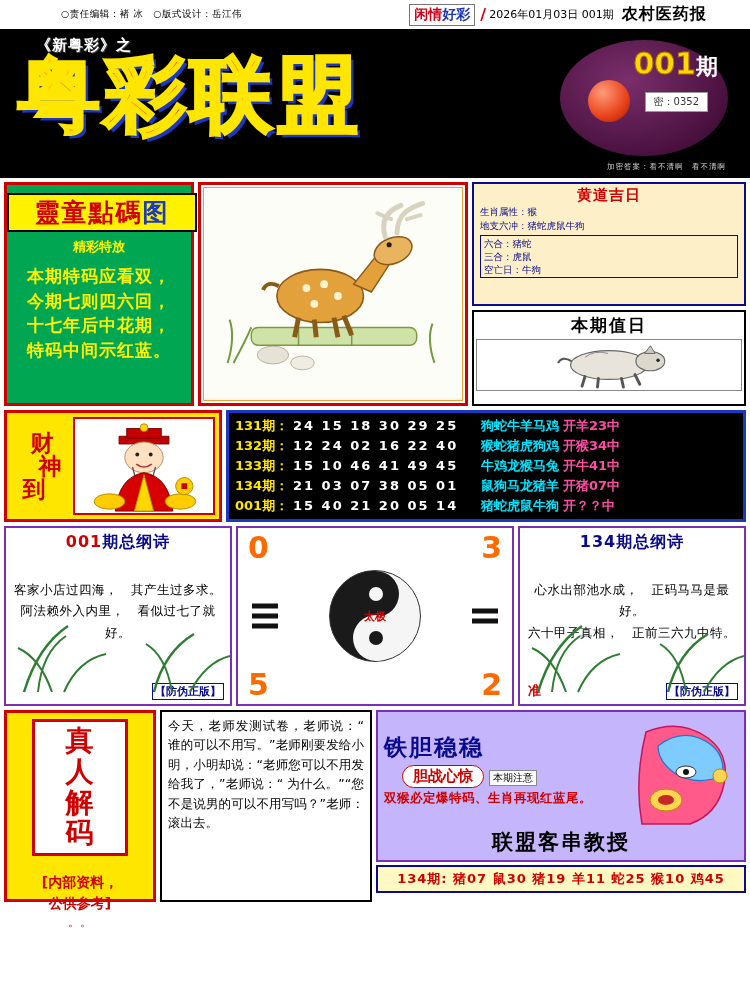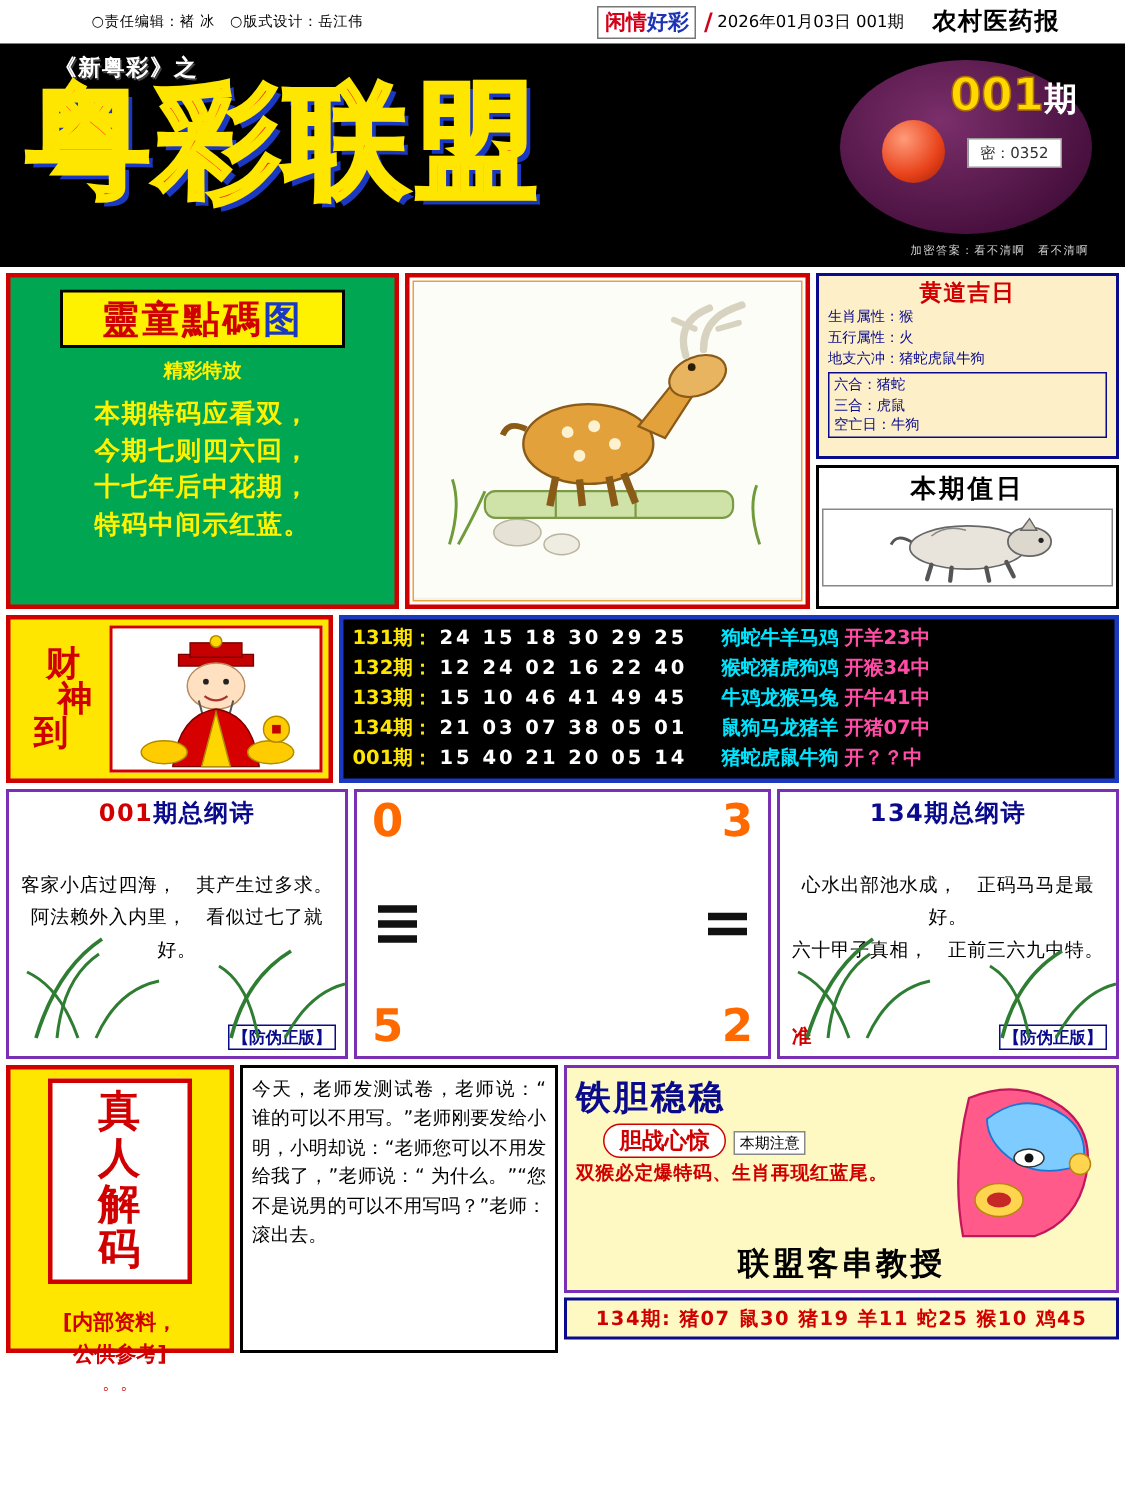--- a/index.html
+++ b/index.html
@@ -41,21 +41,21 @@
     font-size: 14px;
     border: 1px solid #777;
     background: #fff;
     padding: 1px 4px;
     margin-right: 2px;
   }
   .topbar .banner-red .blue { color: #1d35b5; }
   .topbar .slash {
     color: #d4001a; font-size: 16px; font-weight: bold; margin: 0 3px;
   }
-  .topbar .date { font-size: 11px; color: #000; margin-right: 19px; }
+  .topbar .date { font-size: 11px; color: #000; margin-right: 8px; }
   .topbar .paper {
     font-size: 16px; font-weight: bold; color: #000; letter-spacing: 1px;
   }
   .topbar .edition { font-size: 10px; margin-left: 6px; margin-top: 43px; }
   .topbar .edition b { font-size: 15px; }
 
   
   .masthead {
     position: relative;
     height: 148px;
@@ -150,21 +150,21 @@
   }
 
   
   .mid {
     display: flex;
     gap: 4px;
     padding: 4px 4px 0 4px;
     height: 228px;
   }
   .mid-left {
-    width: 262px;
+    width: 190px;
     border: 3px solid #d10000;
     background: #00a651;
     position: relative;
     padding-top: 6px;
   }
   .lingtong {
     margin: 2px auto 0;
     width: 190px;
     text-align: center;
     background: #fff200;
@@ -452,24 +452,24 @@
     text-align: justify;
   }
   .right-stack {
     flex: 1;
     display: flex;
     flex-direction: column;
     gap: 3px;
   }
   .tiedan {
     border: 2px solid #7b2fb5;
-    background: #fef9c3;
+    background: #c4b5fd;
     height: 152px;
     position: relative;
-    padding: 4px 6px;
+    padding: 20px 6px;
     overflow: hidden;
   }
   .tiedan .td-title {
     font-size: 23px; font-weight: bold; color: #0a0a8c; letter-spacing: 2px;
   }
   .tiedan .td-sub {
     margin-top: 2px;
     display: inline-block;
     background: #fff;
     border: 1px solid #d10000;
@@ -607,21 +607,20 @@
           <path d="M30 176 q12 -22 18 -36" stroke="#6f9b3a" stroke-width="2" fill="none"></path>
           <path d="M234 176 q-8 -24 -2 -40" stroke="#6f9b3a" stroke-width="2" fill="none"></path>
         </svg>
       </div>
     </div>
 
     <div class="mid-right">
       <div class="huangdao">
         <div class="hd-title">黄道吉日</div>
         <div class="hd-line">生肖属性：猴</div>
-        <div class="hd-line">五行属性：火</div>
         <div class="hd-line">地支六冲：猪蛇虎鼠牛狗</div>
         <div class="hd-box">
           <div><span>六合：</span><span>猪蛇</span></div>
           <div><span>三合：</span><span>虎鼠</span></div>
           <div><span>空亡日：</span><span>牛狗</span></div>
         </div>
       </div>
 
       <div class="benqi">
         <div class="bq-title">本期值日</div>
@@ -736,20 +735,25 @@
       <div class="corner br">2</div>
       <div class="bagua-left">
           <i></i>
           <i></i>
           <i></i>
         </div>
       <div class="bagua-right">
           <i></i>
           <i></i>
         </div>
+      <div class="taiji">
+        <div class="dot1"></div>
+        <div class="dot2"></div>
+        <div class="seal">太极</div>
+      </div>
     </div>
 
     <div class="poem-box">
       <div class="pb-title">
         <span class="blue">134</span><span class="blue">期总纲诗</span>
       </div>
       <div class="pb-text">
         <div>心水出部池水成，　正码马马是最好。</div>
         <div>六十甲子真相，　正前三六九中特。</div>
       </div>

